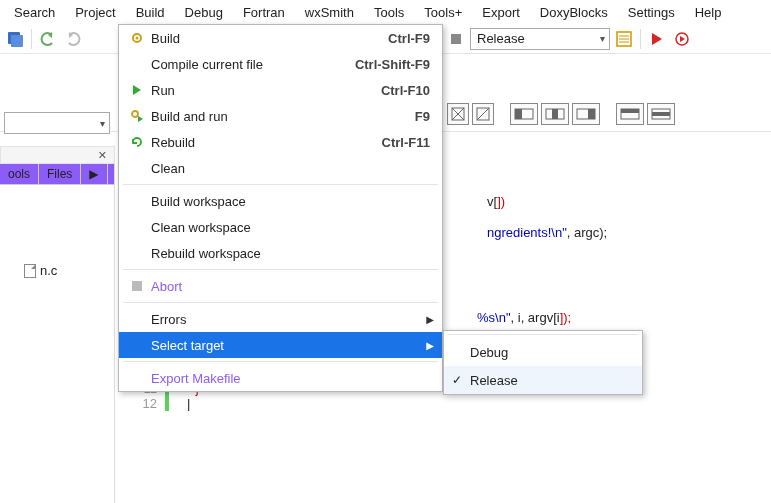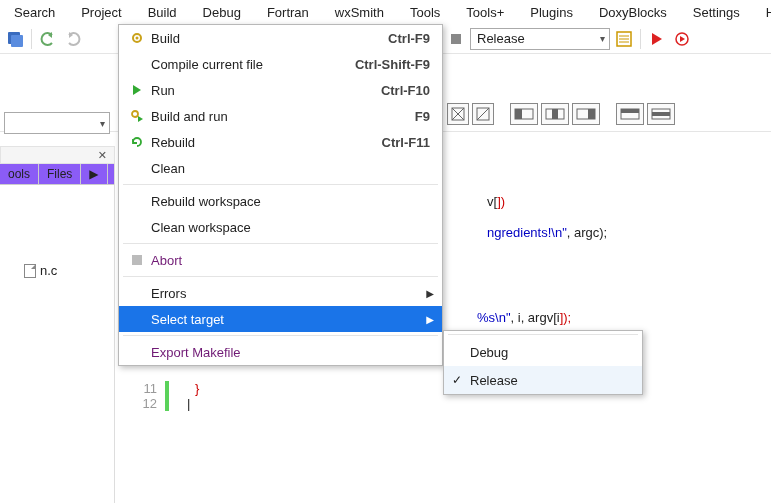--- a/index.html
+++ b/index.html
@@ -1,19 +1,19 @@
 <!DOCTYPE html>
 <html><head>
 <meta charset="utf-8">
 <style>
 * { box-sizing: border-box; margin: 0; padding: 0; font-family: "Segoe UI", Tahoma, sans-serif; font-size: 13px; }
 body { width: 771px; height: 503px; background: #fff; overflow: hidden; position: relative; color: #222; }
 
 
-.menubar { display: flex; gap: 6px; padding: 2px 4px; height: 24px; align-items: center; }
+.menubar { display: flex; gap: 0; padding: 2px 4px; height: 24px; align-items: center; }
 .menubar span { padding: 2px 10px; cursor: default; }
 
 
 .toolbar { display: flex; align-items: center; height: 30px; padding: 0 4px; gap: 3px; border-bottom: 1px solid #e5e5e5; }
 .tbtn { width: 22px; height: 22px; display: flex; align-items: center; justify-content: center; }
 .sep { width: 1px; height: 20px; background: #ddd; margin: 0 2px; }
 .combo { height: 22px; border: 1px solid #aaa; padding: 0 20px 0 6px; min-width: 140px; display:flex; align-items:center; position:relative; background:#fff;}
 .combo::after{ content:"▾"; position:absolute; right:4px; font-size:10px; color:#555;}
 
 
@@ -43,21 +43,21 @@
 .code-text{ white-space:pre;}
 .red{color:#c00;} .str{color:#0000c2;}
 
 
 .dropdown{ position:absolute; top:24px; left:118px; width:325px; background:#fff; border:1px solid #b8b8b8; box-shadow:2px 2px 6px rgba(0,0,0,.25); z-index:10;}
 .mi{ display:flex; align-items:center; height:26px; padding:0 8px;}
 .mi .ico{ width:20px; display:flex; justify-content:center;}
 .mi .lbl{ flex:1; padding-left:4px;}
 .mi .sc{ color:#444; padding-right:4px;font-weight:bold;}
 .mi .arrow{ font-size:10px; color:#333; padding-left:6px;}
-.mi.disabled{ color:#701a75; }
+.mi.disabled{ color:#8b5cf6; }
 .mi.highlight{ background:#1a74e8; color:#fff;}
 .mi.highlight .arrow{ color:#fff;}
 .divider{ height:1px; background:#e4e4e4; margin:3px 4px;}
 
 
 .submenu{ position:absolute; top:330px; left:443px; width:200px; background:#fff; border:1px solid #b8b8b8; box-shadow:2px 2px 6px rgba(0,0,0,.25); z-index:11;}
 .submenu .mi{ height:28px;}
 .submenu .mi.hover{ background:#eef5fc;}
 .chk{ font-size:12px; color:#222; width:14px;}
 
@@ -73,21 +73,21 @@
 
 <div class="menubar">
   <span>Search</span>
   <span>Project</span>
   <span>Build</span>
   <span>Debug</span>
   <span>Fortran</span>
   <span>wxSmith</span>
   <span>Tools</span>
   <span>Tools+</span>
-  <span>Plugins</span>
+  <span>Export</span>
   <span>DoxyBlocks</span>
   <span>Settings</span>
   <span>Help</span>
 </div>
 
 <div class="toolbar">
   <div class="tbtn">
       <svg width="18" height="18">
         <rect x="2" y="2" width="12" height="12" fill="#3a6cbf" rx="1"></rect>
         <rect x="5" y="5" width="12" height="12" fill="#5a8cdf" rx="1"></rect>
@@ -291,25 +291,29 @@
     <span class="lbl">Rebuild</span>
     <span class="sc">Ctrl-F11</span>
   </div>
   <div class="mi">
     <span class="ico"></span>
     <span class="lbl">Clean</span>
   </div>
   <div class="divider"></div>
   <div class="mi">
       <span class="ico"></span>
-      <span class="lbl">Rebuild workspace</span>
+      <span class="lbl">Build workspace</span>
     </div>
   <div class="mi">
       <span class="ico"></span>
       <span class="lbl">Clean workspace</span>
+    </div>
+  <div class="mi">
+      <span class="ico"></span>
+      <span class="lbl">Rebuild workspace</span>
     </div>
   <div class="divider"></div>
   <div class="mi disabled">
     <span class="ico">
         <svg width="12" height="12">
           <rect x="1" y="1" width="10" height="10" fill="#bbb"></rect>
         </svg>
       </span>
     <span class="lbl">Abort</span>
   </div>

